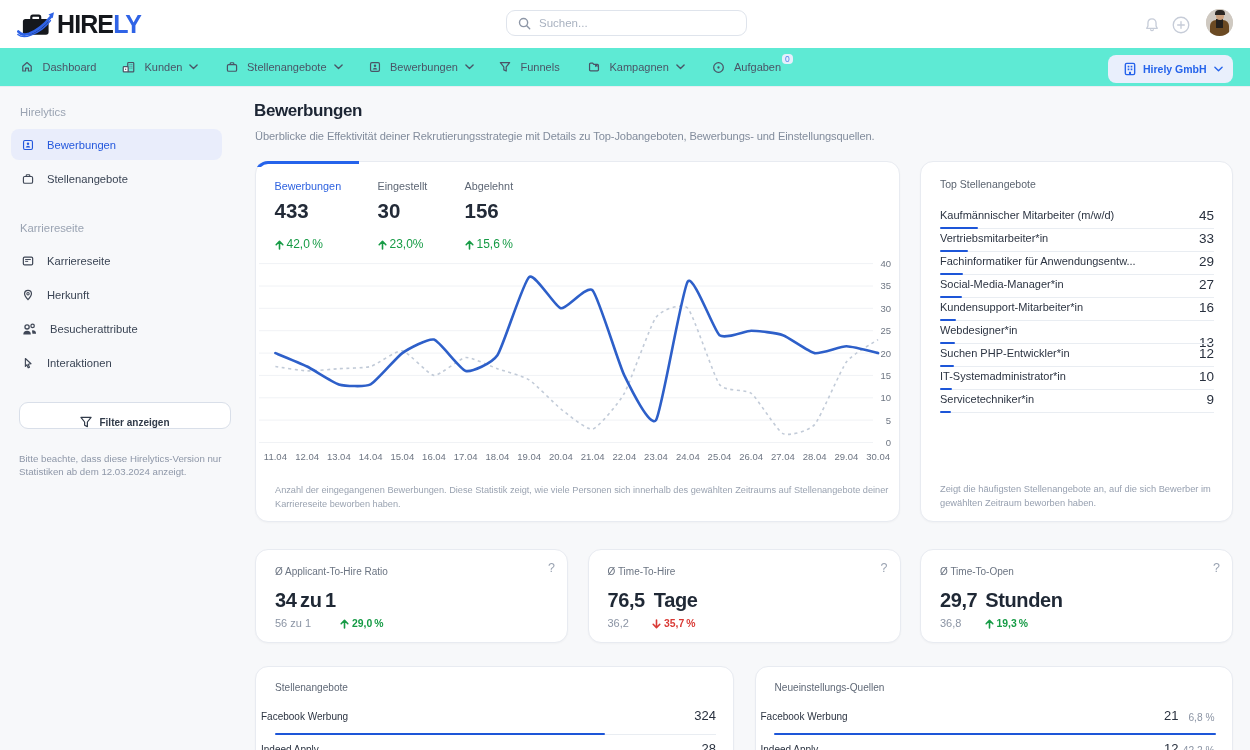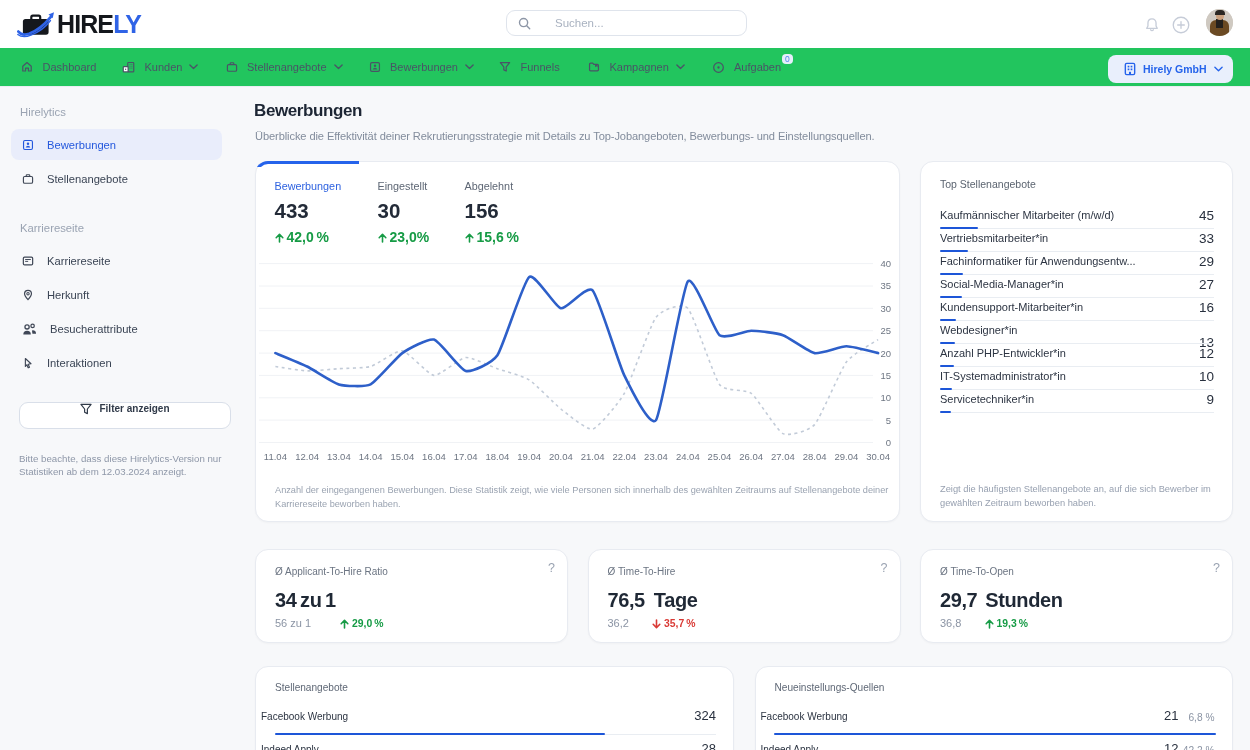--- a/index.html
+++ b/index.html
@@ -1,49 +1,49 @@
 <!DOCTYPE html>
 <html lang="de"><head>
 <meta charset="utf-8">
 <title>Hirely</title>
 <style>
 *{margin:0;padding:0;box-sizing:border-box}
 html,body{width:1250px;height:750px;overflow:hidden}
 body{font-family:"Liberation Sans",sans-serif;background:#f7f8fa;color:#222b3a;-webkit-font-smoothing:antialiased}
 .page{position:relative;width:1250px;height:750px}
 .hdr{position:absolute;top:0;left:0;width:1250px;height:48px;background:#fff}
-.nav{position:absolute;top:48px;left:0;width:1250px;height:39px;background:#22c55e;border-bottom:1px solid #eaedf2}
+.nav{position:absolute;top:48px;left:0;width:1250px;height:39px;background:#5eead4;border-bottom:1px solid #eaedf2}
 .logo{position:absolute;left:17px;top:7px;display:flex;align-items:center}
 .logo-word{font-size:25px;line-height:34px;font-weight:700;letter-spacing:-.9px;color:#14171c;margin-left:0px}
 .logo-word span{color:#2f63e6}
 .search{position:absolute;left:506px;top:10px;width:241px;height:26px;border:1px solid #dfe4ec;border-radius:9px;background:#fff;display:flex;align-items:center}
-.search .ph{color:#a9b2c0;font-size:11.5px;margin-left:24px}
+.search .ph{color:#a9b2c0;font-size:11.5px;margin-left:8px}
 .hicon{position:absolute;top:0;color:#c6ccd8}
 .avatar{position:absolute;left:1206px;top:9px;width:27px;height:27px;border-radius:50%;overflow:hidden;background:#d8d2ca}
 .nitem{position:absolute;top:0;height:38px;display:flex;align-items:center;color:#4a5466;font-size:11px}
 .nitem svg.ni{margin-right:9.5px}
 .chev{margin-left:7px}
 .sup0{background:#e7eefb;color:#4f82ee;font-size:8.5px;position:relative;top:-8px;margin-left:1px;border-radius:4px;padding:0 3px;line-height:10px}
 .gmbh{position:absolute;left:1108px;top:7px;width:125px;height:28px;background:#e9effc;border-radius:8px;display:flex;align-items:center;color:#2563eb;font-size:10.5px;font-weight:700;white-space:nowrap}
 .side{position:absolute;left:0;top:87px;width:246px}
 .sec{color:#9aa3b2;font-size:11.3px;margin:0 0 0 20px}
 .sitem{display:flex;align-items:center;height:31px;padding-left:11px;margin:0 24px 3px 11px;border-radius:8px;color:#3a4454;font-size:11.2px}
 .sitem svg{margin-right:13px;flex:0 0 auto}
 .sitem.active{background:#e9edfb;color:#2458dd}
-.filterbtn{position:absolute;left:19px;top:402px;width:212px;height:27px;background:#fff;border:1px solid #d9dfe9;border-radius:9px;display:flex;align-items:flex-start;justify-content:center;font-size:10px;font-weight:700;color:#303a49}
+.filterbtn{position:absolute;left:19px;top:402px;width:212px;height:27px;background:#fff;border:1px solid #d9dfe9;border-radius:9px;display:flex;align-items:flex-end;justify-content:center;font-size:10px;font-weight:700;color:#303a49}
 .sidenote{position:absolute;left:19px;top:453px;width:210px;font-size:9.7px;line-height:12.9px;color:#8e97a8}
 .h1{position:absolute;left:254px;top:101px;font-size:17px;line-height:20px;font-weight:700;letter-spacing:-.4px;color:#1d2634}
 .sub{position:absolute;left:255px;top:130px;font-size:11.1px;letter-spacing:-.1px;color:#828c9c}
 .card{position:absolute;background:#fff;border:1px solid #e8ebf1;border-radius:13px;box-shadow:0 1px 2px rgba(16,24,40,.03)}
 .tabline{position:absolute;left:-1px;top:-1px;width:104px;height:16px;border:3px solid #2563eb;border-right:none;border-bottom:none;border-radius:13px 0 0 0;clip-path:inset(0 0 10px 0)}
 .scol{position:absolute;top:0;width:100px}
 .stat-lbl{position:absolute;top:17.5px;font-size:10.8px;line-height:13px;color:#5d6674;white-space:nowrap}
 .stat-lbl.blue{color:#2e62e0}
 .stat-num{position:absolute;top:37px;font-size:20.5px;line-height:24px;font-weight:700;color:#232b38}
-.stat-chg{position:absolute;top:69px;font-size:14px;line-height:13px;font-weight:700;color:#169b45;white-space:nowrap;display:flex;align-items:center}
+.stat-chg{position:absolute;top:76px;font-size:12px;line-height:13px;font-weight:400;color:#169b45;white-space:nowrap;display:flex;align-items:center}
 .arr{margin-right:3px}
 .greent{color:#169b45}
 .redt{color:#d93a35}
 .kpi-title{position:absolute;left:19px;top:14.5px;font-size:10px;line-height:13px;color:#6b7482}
 .kpi-q{position:absolute;right:12px;top:10.5px;font-size:12.5px;color:#9aa3b2}
 .kpi-num{position:absolute;left:19px;top:37.5px;font-size:20px;line-height:24px;font-weight:700;color:#1f2835;letter-spacing:-.4px}
 .kpi-sub{position:absolute;left:19px;top:67px;font-size:11px;line-height:13px;color:#8b94a4}
 .kpi-chg{position:absolute;top:67px;font-size:10.4px;line-height:13px;font-weight:700;white-space:nowrap;display:flex;align-items:center}
 .bq-title{position:absolute;left:19px;top:13.5px;font-size:10.1px;line-height:13px;color:#5f6876}
 .bq-row{position:absolute;left:5px;font-size:10px;line-height:14px;color:#2c3442}
@@ -336,21 +336,21 @@
  <span style="position:absolute;left:0;top:21.5px;width:274px;height:1px;background:#e9edf2"></span>
  <span style="position:absolute;left:0;top:20.5px;width:16px;height:2.6px;background:#1d56d8;border-radius:2px"></span>
  </div>
         <div style="position:absolute;left:19px;top:159px;width:274px;height:23px">
  <span class="tsj-name" style="position:absolute;left:0;top:3px">Webdesigner*in</span>
  <span class="tsj-val" style="position:absolute;right:0;top:14px">13</span>
  <span style="position:absolute;left:0;top:21.5px;width:274px;height:1px;background:#e9edf2"></span>
  <span style="position:absolute;left:0;top:20.5px;width:15px;height:2.6px;background:#1d56d8;border-radius:2px"></span>
  </div>
         <div style="position:absolute;left:19px;top:182px;width:274px;height:23px">
- <span class="tsj-name" style="position:absolute;left:0;top:3px">Anzahl PHP-Entwickler*in</span>
+ <span class="tsj-name" style="position:absolute;left:0;top:3px">Suchen PHP-Entwickler*in</span>
  <span class="tsj-val" style="position:absolute;right:0;top:2px">12</span>
  <span style="position:absolute;left:0;top:21.5px;width:274px;height:1px;background:#e9edf2"></span>
  <span style="position:absolute;left:0;top:20.5px;width:13.5px;height:2.6px;background:#1d56d8;border-radius:2px"></span>
  </div>
         <div style="position:absolute;left:19px;top:205px;width:274px;height:23px">
  <span class="tsj-name" style="position:absolute;left:0;top:3px">IT-Systemadministrator*in</span>
  <span class="tsj-val" style="position:absolute;right:0;top:2px">10</span>
  <span style="position:absolute;left:0;top:21.5px;width:274px;height:1px;background:#e9edf2"></span>
  <span style="position:absolute;left:0;top:20.5px;width:12px;height:2.6px;background:#1d56d8;border-radius:2px"></span>
  </div>

